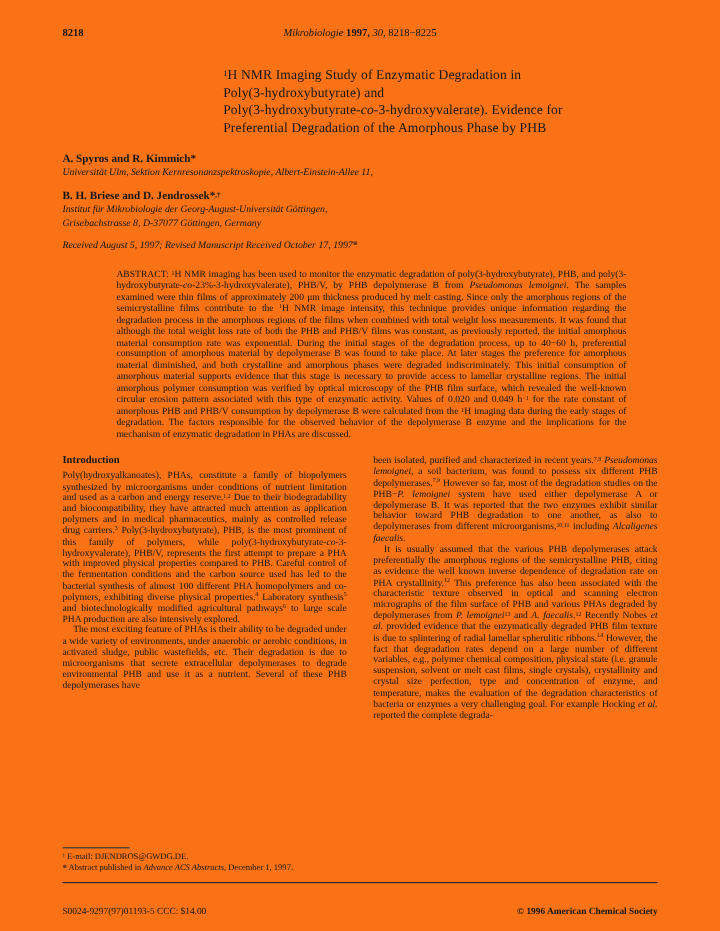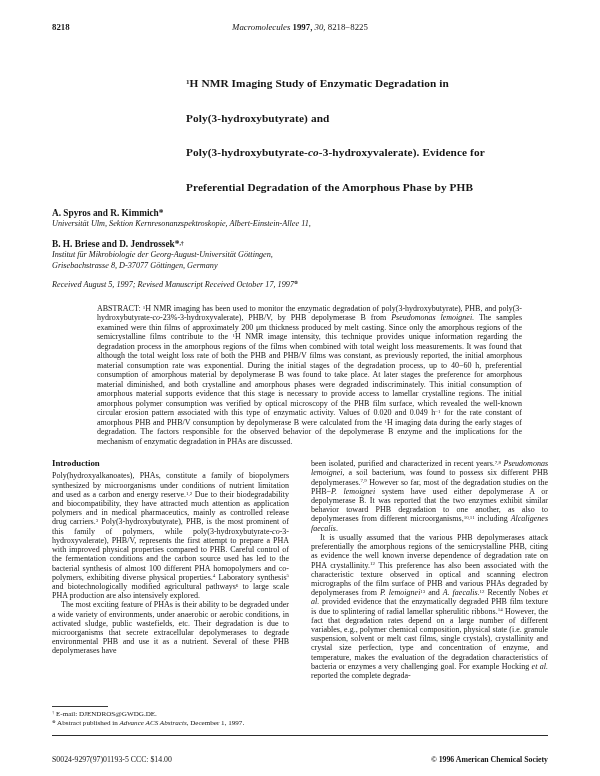--- a/index.html
+++ b/index.html
@@ -1,37 +1,37 @@
 <!DOCTYPE html>
 <html lang="en"><head>
 <meta charset="utf-8">
 <style>
   * { box-sizing: border-box; }
   html, body { margin: 0; padding: 0; background: #e9e9e6; }
   .page {
     width: 600px; height: 776px;
     margin: 0 auto;
-    background: #ffffff;
+    background: #f97316;
     color: #161616;
     font-family: "Liberation Serif", "DejaVu Serif", serif;
     padding: 22px 52px 12px 52px;
     display: flex; flex-direction: column;
     overflow: hidden;
     position: relative;
   }
   .it { font-style: italic; }
   .bd { font-weight: bold; }
   sup { font-size: 62%; line-height: 0; vertical-align: baseline; position: relative; top: -0.45em; }
 
   .header { position: relative; height: 12px; font-size: 8.8px; }
   .page-num { font-weight: bold; position: absolute; left: 0; top: 0; }
   .citation { position: absolute; left: 0; right: 0; top: 0; text-align: center; }
 
   .title-block { margin: 22px 0 0 134px; }
-  .title-line { font-weight: bold; font-size: 11.3px; line-height: 14.6px; letter-spacing: 0.1px; margin-top: 20px; }
+  .title-line { font-weight: normal; font-size: 11.3px; line-height: 14.6px; letter-spacing: 0.1px; }
 
   .byline-block { }
   .authors { font-weight: bold; font-size: 9.3px; margin-top: 14px; }
   .authors.g2 { margin-top: 10px; }
   .affil { font-style: italic; font-size: 8.2px; line-height: 9.8px; margin-top: 1px; }
   .received { font-size: 8.2px; margin-top: 9px; }
 
   .abstract {
     margin: 15px 26px 0 45px;
     font-size: 8px; line-height: 9.5px;
@@ -62,21 +62,21 @@
     font-size: 7.8px;
   }
 </style>
 </head>
 <body>
 
 <div class="page">
 
   <div class="header">
     <span class="page-num">8218</span>
-    <span class="citation"><span class="it">Macromolecules </span><span class="bd">1997, </span><span class="it">30,</span><span> 8218−8225</span></span>
+    <span class="citation"><span class="it">Mikrobiologie </span><span class="bd">1997, </span><span class="it">30,</span><span> 8218−8225</span></span>
   </div>
 
   <div class="title-block">
     <div class="title-line"><sup>1</sup><span>H NMR Imaging Study of Enzymatic Degradation in</span></div>
     <div class="title-line"><span>Poly(3-hydroxybutyrate) and</span></div>
     <div class="title-line"><span>Poly(3-hydroxybutyrate-</span><span class="it">co</span><span>-3-hydroxyvalerate). Evidence for</span></div>
     <div class="title-line"><span>Preferential Degradation of the Amorphous Phase by PHB</span></div>
   </div>
 
   <div class="byline-block">

